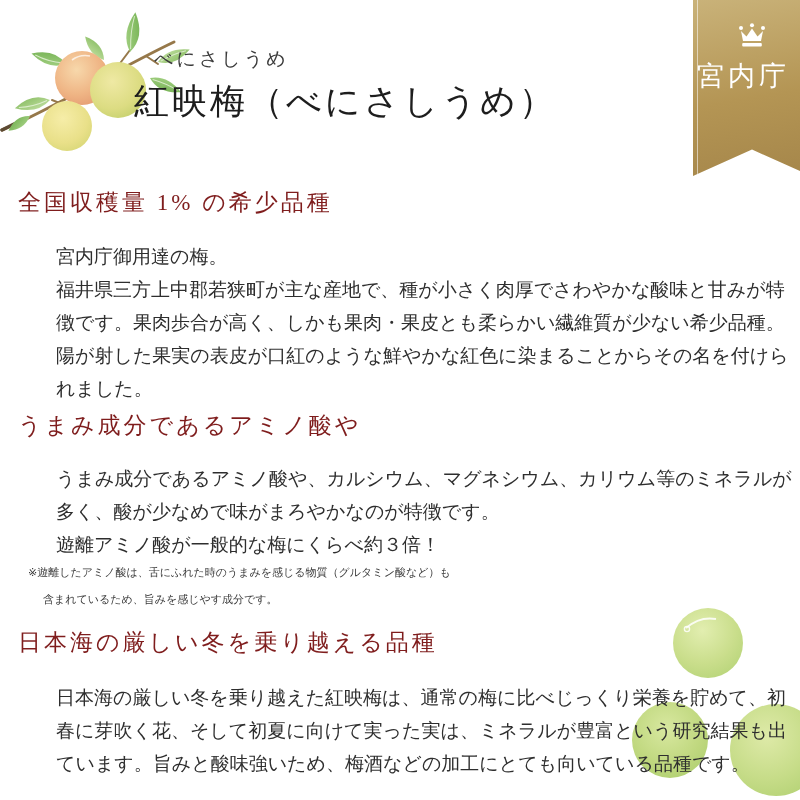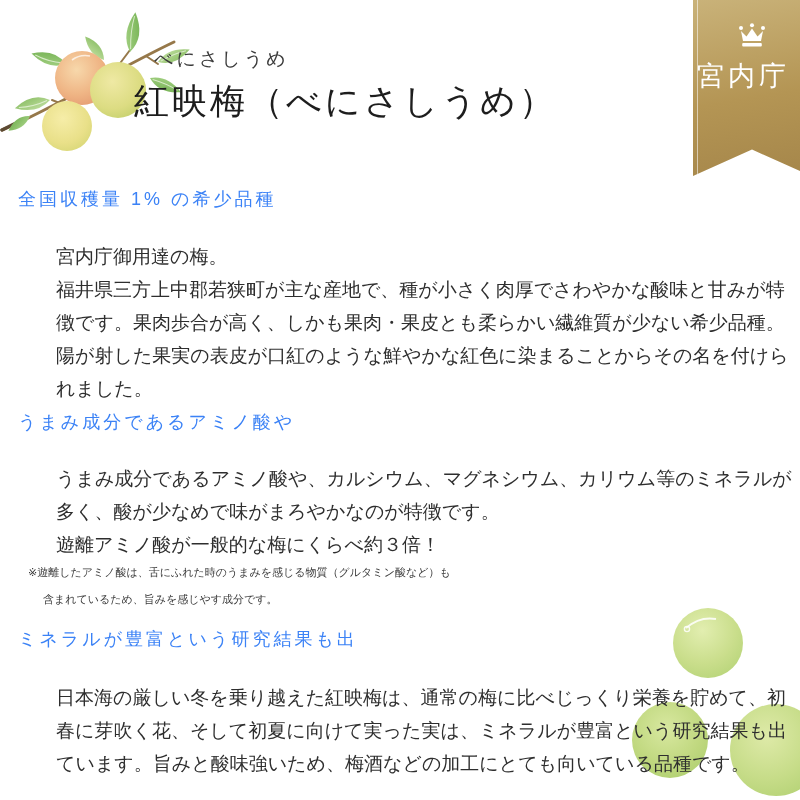--- a/index.html
+++ b/index.html
@@ -45,22 +45,22 @@
   }
   .ribbon .badge-text{
     position:absolute;left:0;right:0;top:58px;
     font-family:"Liberation Serif","DejaVu Serif",serif;
     font-size:27px;line-height:37px;letter-spacing:4px;
     color:#ffffff;text-indent:4px;
   }
   
   .sec-heading{
     left:18px;
-    font-family:Liberation Sans, sans-serif;
-    font-size:18px;letter-spacing:3px;color:#3b82f6;
+    font-family:Liberation Serif, serif;
+    font-size:23px;letter-spacing:3px;color:#7f1d1d;
     z-index:2;white-space:nowrap;
   }
   .sec-body{
     left:56px;width:760px;
     font-size:19px;line-height:33px;color:#2e2e2e;
     white-space:pre-line;
     z-index:2;
     margin-top:12px;
   }
   .footnote-line{
@@ -199,18 +199,18 @@
 陽が射した果実の表皮が口紅のような鮮やかな紅色に染まることからその名を付けら
 れました。</div>
 
   <div id="h2" class="abs sec-heading">うまみ成分であるアミノ酸や</div>
   <div id="p2" class="abs sec-body">うまみ成分であるアミノ酸や、カルシウム、マグネシウム、カリウム等のミネラルが
 多く、酸が少なめで味がまろやかなのが特徴です。
 遊離アミノ酸が一般的な梅にくらべ約３倍！</div>
   <div id="fn1" class="abs footnote-line">※遊離したアミノ酸は、舌にふれた時のうまみを感じる物質（グルタミン酸など）も</div>
   <div id="fn2" class="abs footnote-line">含まれているため、旨みを感じやす成分です。</div>
 
-  <div id="h3" class="abs sec-heading">ミネラルが豊富という研究結果も出</div>
+  <div id="h3" class="abs sec-heading">日本海の厳しい冬を乗り越える品種</div>
   <div id="p3" class="abs sec-body">日本海の厳しい冬を乗り越えた紅映梅は、通常の梅に比べじっくり栄養を貯めて、初
 春に芽吹く花、そして初夏に向けて実った実は、ミネラルが豊富という研究結果も出
 ています。旨みと酸味強いため、梅酒などの加工にとても向いている品種です。</div>
 
 </div>
 
 </body></html>

